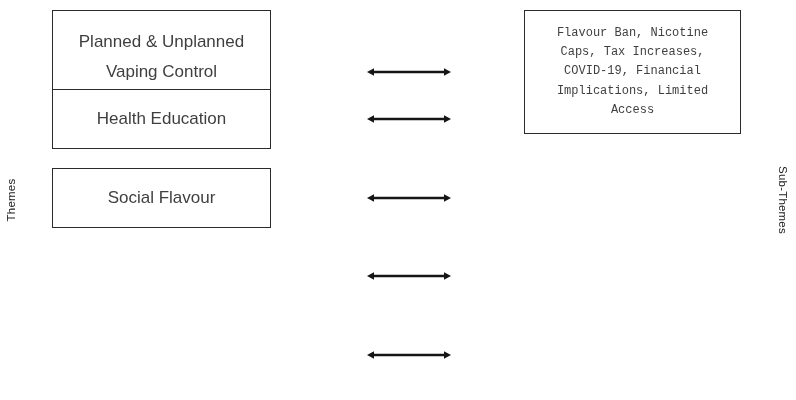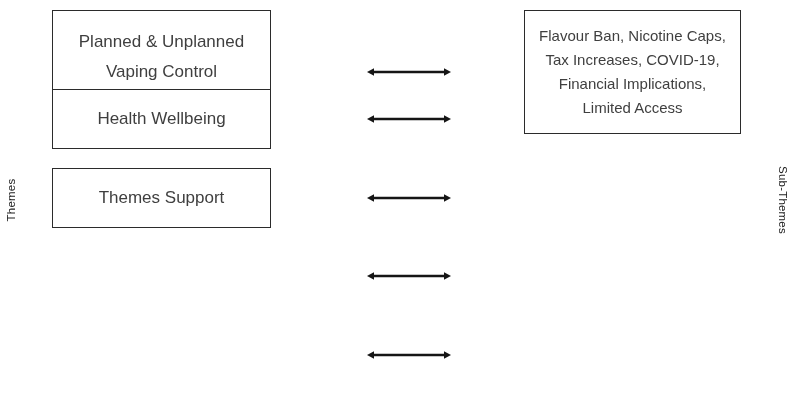--- a/index.html
+++ b/index.html
@@ -41,23 +41,24 @@
     color: #3f3f3f;
   }
   .theme-box {
     grid-column: 2;
     font-size: 17px;
     line-height: 1.75;
     padding: 12px 16px;
   }
   .subtheme-box {
     grid-column: 4;
-    font-size: 15px;
+    font-size: 12px;
     line-height: 1.6;
     padding: 13px 12px;
+    font-family: Liberation Mono, monospace;
   }
   .arrow-cell {
     grid-column: 3;
     display: flex;
     align-items: center;
     justify-content: center;
     padding-left: 22px;
   }
   .arrow-cell svg { display: block; }
   .axis-label {
@@ -97,34 +98,34 @@
           <polygon points="85,6 78,2.2 78,9.8" fill="#151515"></polygon>
         </svg>
       </div>
       <div class="box subtheme-box">
         <span>Flavour Ban, Nicotine Caps, Tax Increases, COVID-19, Financial Implications, Limited Access</span>
       </div>
     </div>
 
     <div class="row">
       <div class="box theme-box">
-        <span>Health Wellbeing</span>
+        <span>Health Education</span>
       </div>
       <div class="arrow-cell">
         <svg width="86" height="12" viewBox="0 0 86 12">
           <line x1="7" y1="6" x2="79" y2="6" stroke="#151515" stroke-width="2.4"></line>
           <polygon points="1,6 8,2.2 8,9.8" fill="#151515"></polygon>
           <polygon points="85,6 78,2.2 78,9.8" fill="#151515"></polygon>
         </svg>
       </div>
     </div>
 
     <div class="row">
       <div class="box theme-box">
-        <span>Themes Support</span>
+        <span>Social Flavour</span>
       </div>
       <div class="arrow-cell">
         <svg width="86" height="12" viewBox="0 0 86 12">
           <line x1="7" y1="6" x2="79" y2="6" stroke="#151515" stroke-width="2.4"></line>
           <polygon points="1,6 8,2.2 8,9.8" fill="#151515"></polygon>
           <polygon points="85,6 78,2.2 78,9.8" fill="#151515"></polygon>
         </svg>
       </div>
     </div>
 

